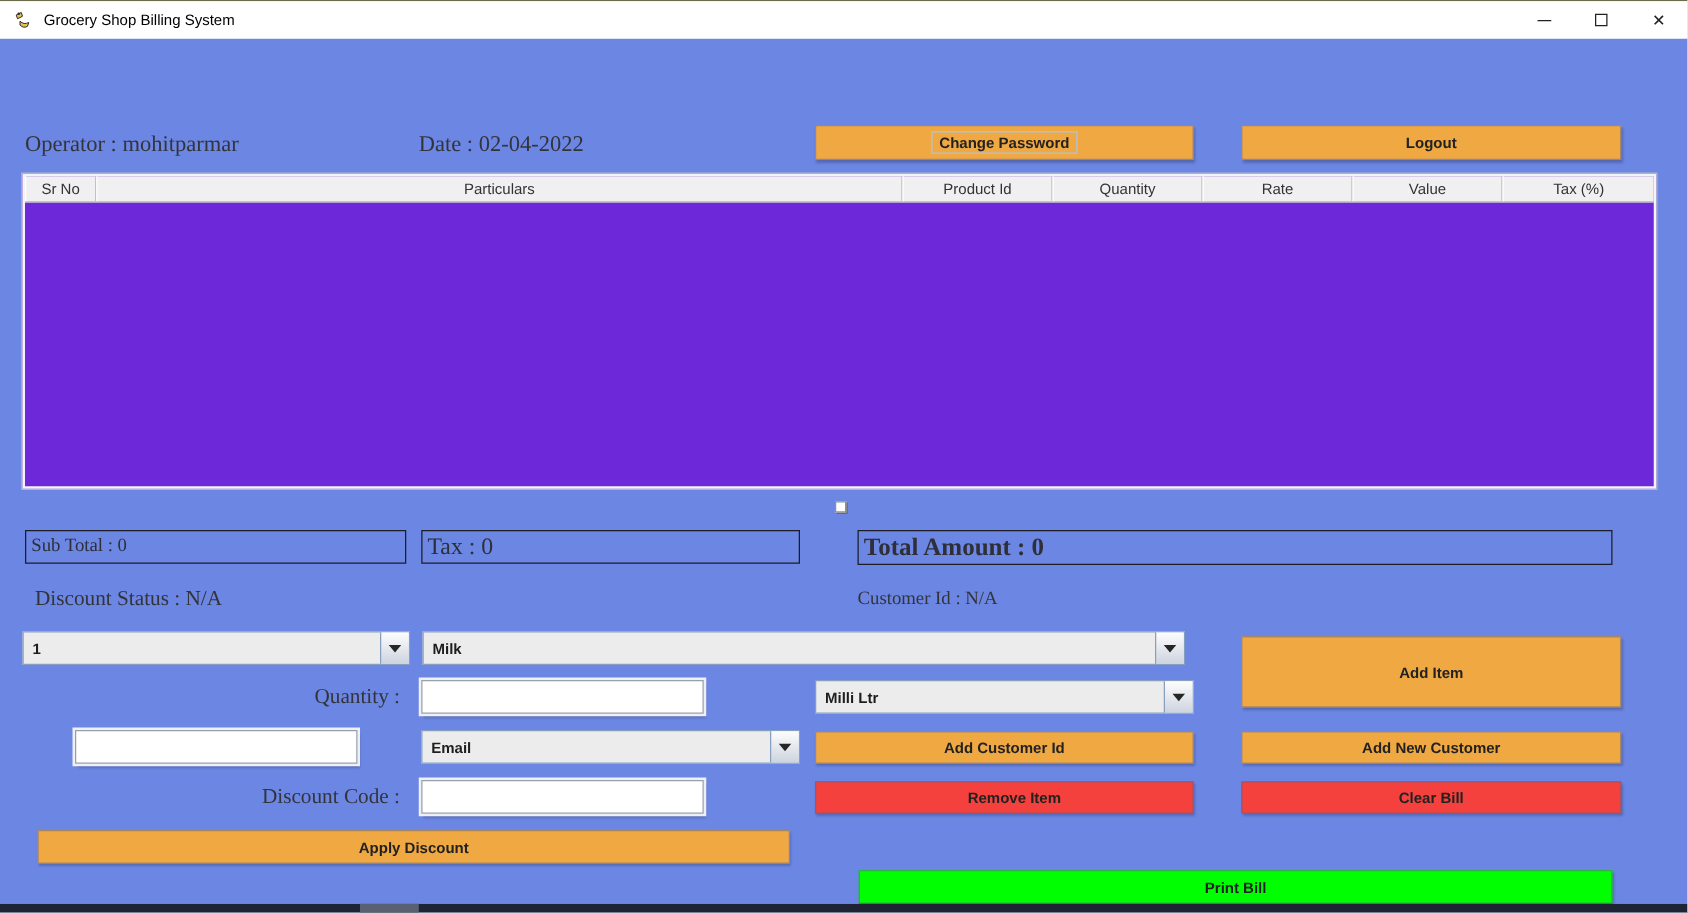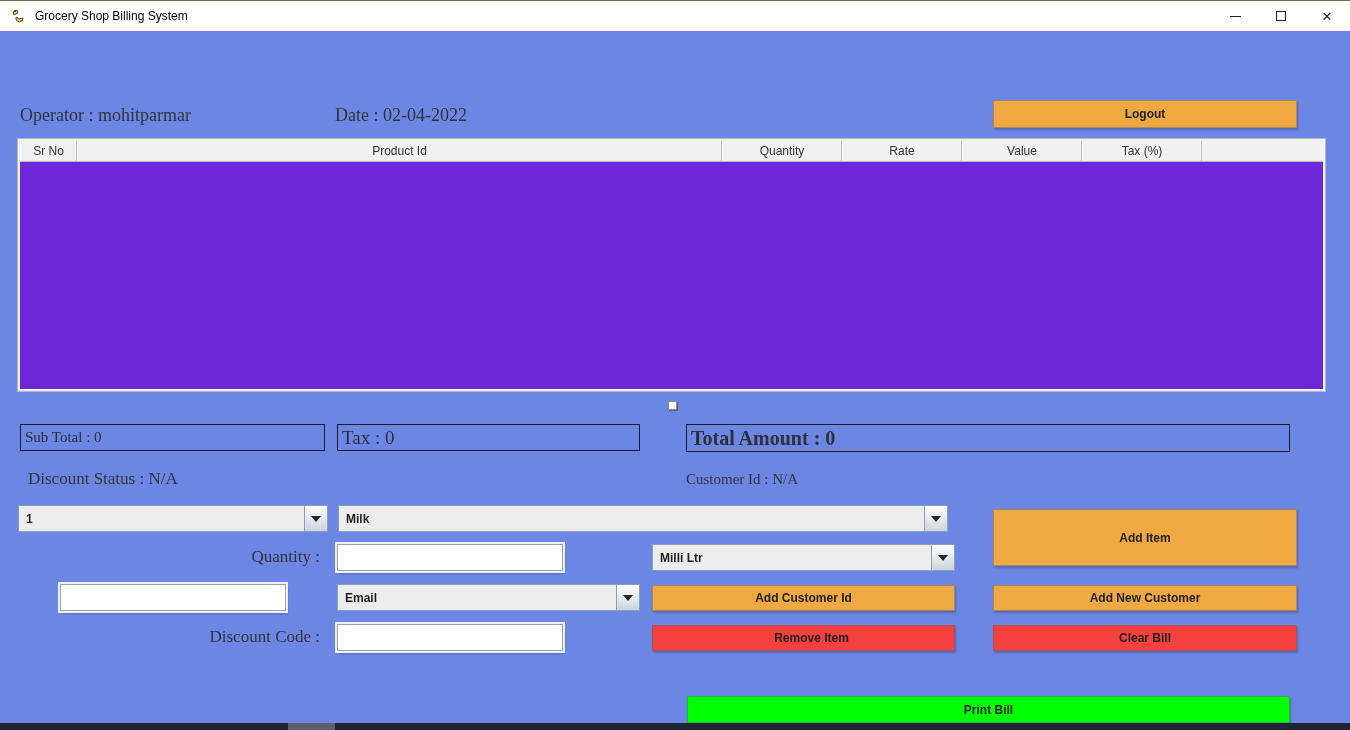--- a/index.html
+++ b/index.html
@@ -127,27 +127,31 @@
           <span class="glyph-close">✕</span>
         </span>
     </div>
   </div>
 
   <div class="main">
 
     <div class="serif lbl-operator">Operator : mohitparmar</div>
     <div class="serif lbl-date">Date : 02-04-2022</div>
 
+    <div class="btn btn-orange btn-change-pass">
+      <span class="focus-ring">Change Password</span>
+    </div>
     <div class="btn btn-orange btn-logout">
       <span>Logout</span>
     </div>
 
     <div class="bill-table">
       <div class="thead">
         <div class="th">Sr No</div>
+        <div class="th">Particulars</div>
         <div class="th">Product Id</div>
         <div class="th">Quantity</div>
         <div class="th">Rate</div>
         <div class="th">Value</div>
         <div class="th">Tax (%)</div>
       </div>
       <div class="tbody"></div>
     </div>
 
     <div class="mini-handle"></div>
@@ -202,20 +206,23 @@
 
     <div class="serif lbl-disc-code">Discount Code :</div>
     <input class="tf tf-discount" value="" style="">
     <div class="btn btn-red btn-remove-item">
       <span>Remove Item</span>
     </div>
     <div class="btn btn-red btn-clear-bill">
       <span>Clear Bill</span>
     </div>
 
+    <div class="btn btn-orange btn-apply-disc">
+      <span>Apply Discount</span>
+    </div>
     <div class="btn btn-green btn-print-bill">
       <span>Print Bill</span>
     </div>
   </div>
 
   <div class="taskbar">
     <div class="task-seg"></div>
   </div>
 </div>
 

